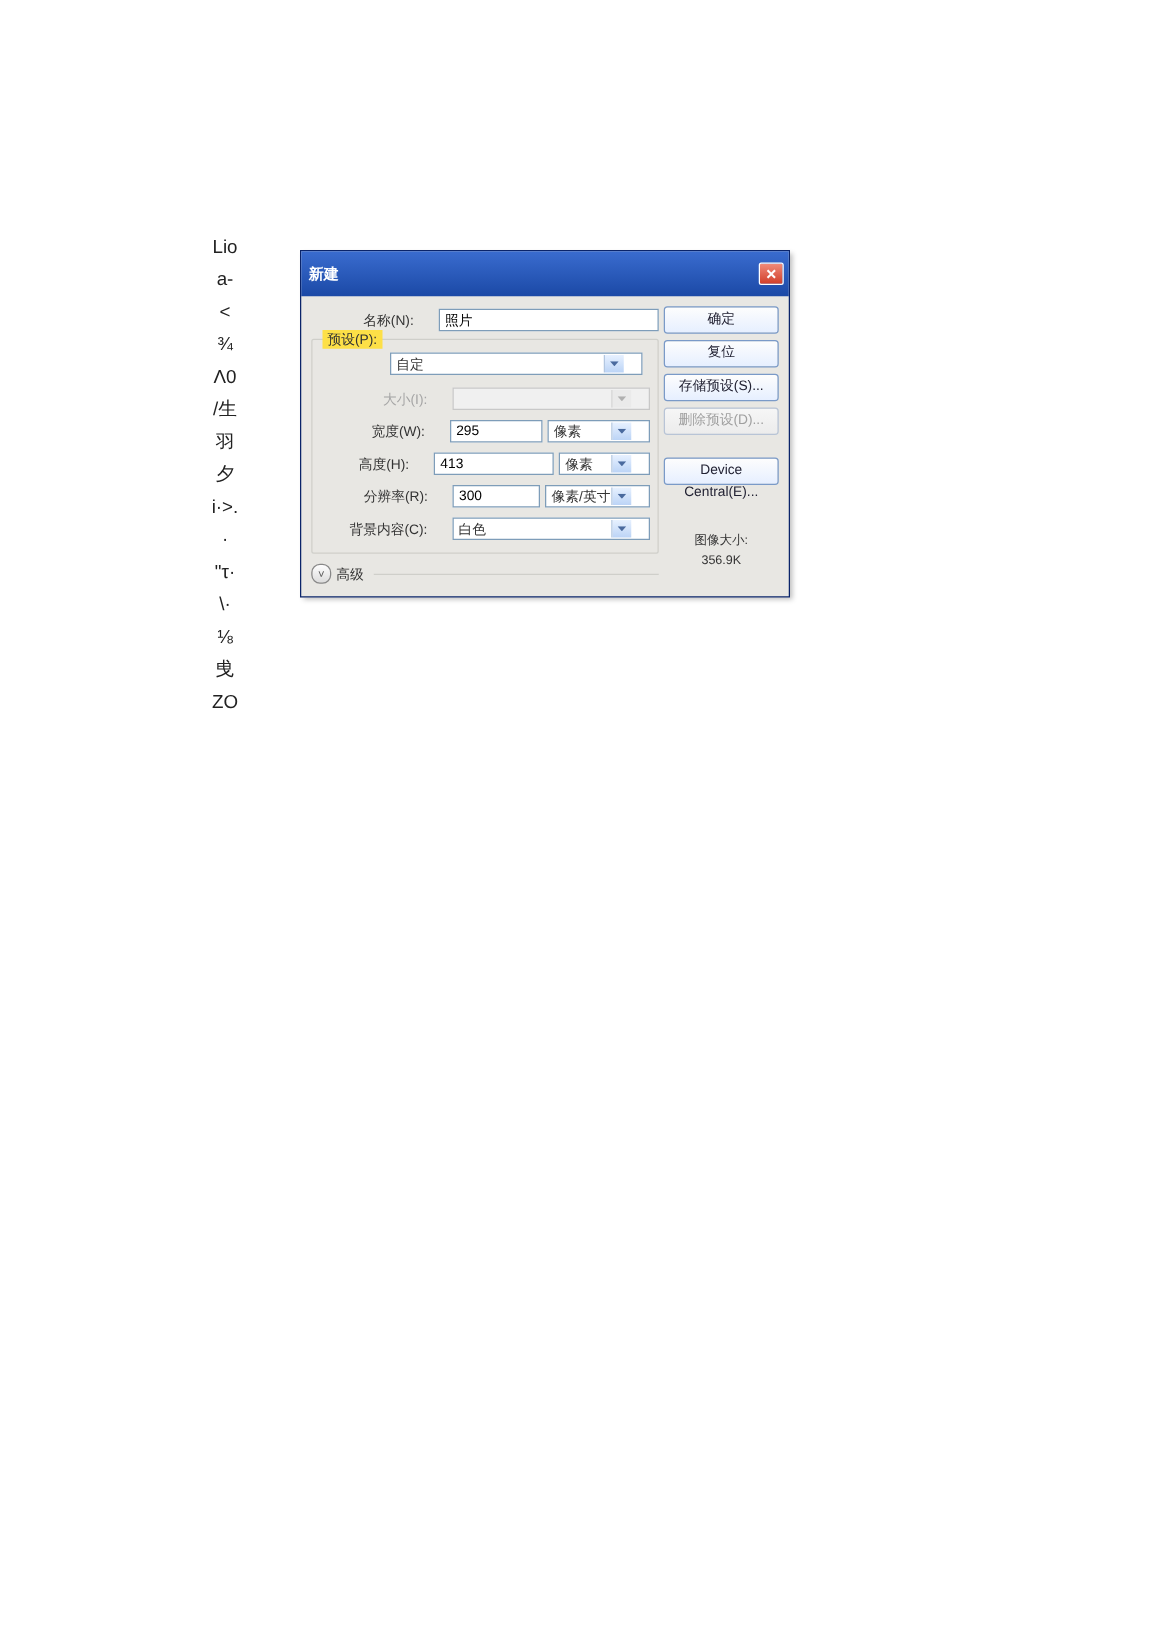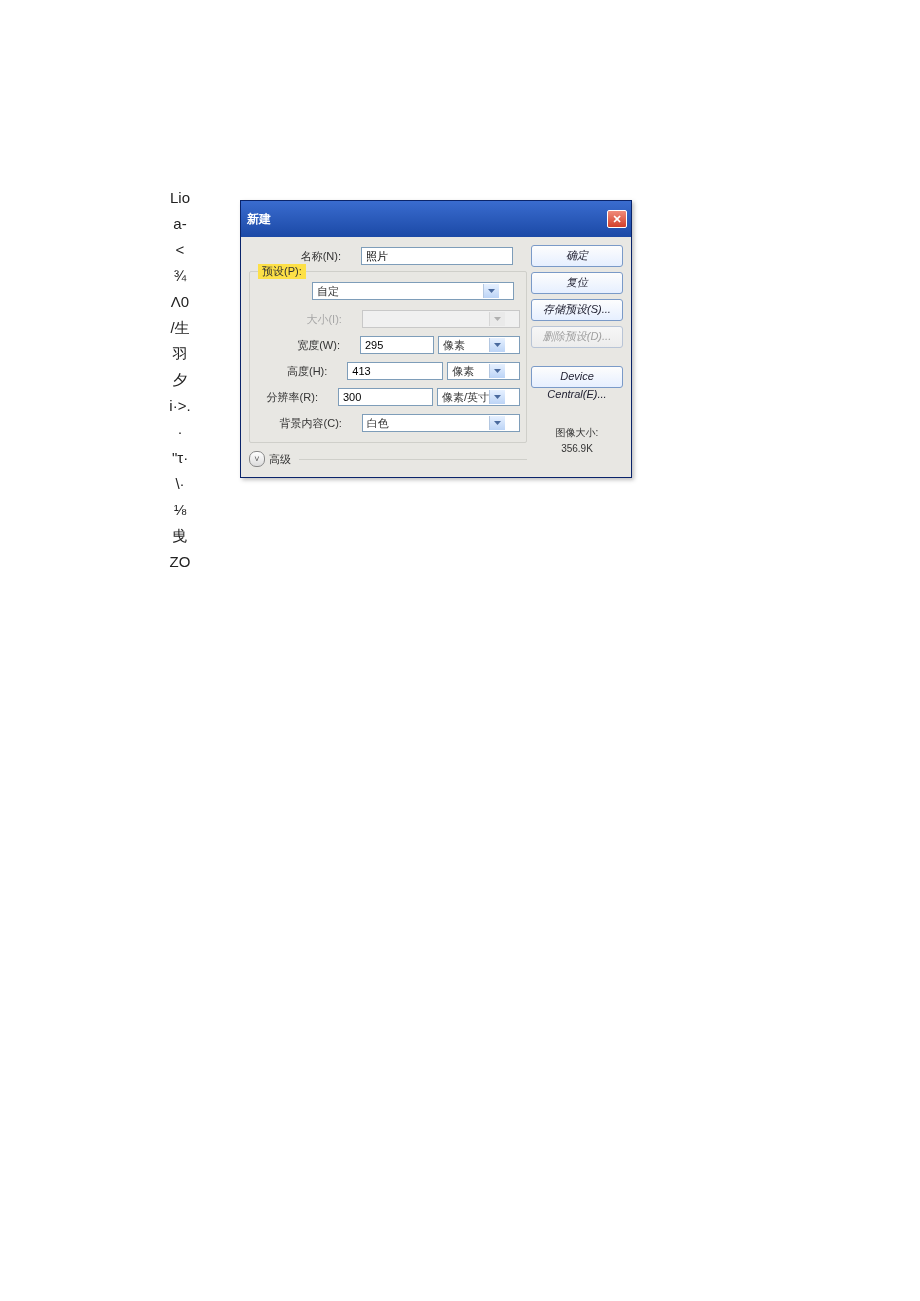--- a/index.html
+++ b/index.html
@@ -73,21 +73,20 @@
   .winbtn{
     height:20px;
     border:1px solid #7a9ac8;
     background:linear-gradient(#fdfdfd,#e6efff);
     border-radius:3px;
     font-size:11px;
     text-align:center;
     line-height:18px;
     cursor:pointer;
     color:#223;
-    font-style:italic;
   }
   .winbtn.disabled{
     color:#a0a0a0;
     border-color:#b8c4d6;
     background:linear-gradient(#f6f6f6,#ececec);
     cursor:default;
   }
   .btn-col .gap{height:8px;}
 
   .size-info{
@@ -236,21 +235,21 @@
 
     <div class="size-info">
       <div>图像大小:</div>
       <div>356.9K</div>
     </div>
 
     <div class="form">
 
       <div class="row">
         <div class="lbl">名称(N):</div>
-        <input class="txt" style="width: 152px; flex: 0 0 auto;" value="照片">
+        <input class="txt" style="width: 176px; flex: 0 0 auto;" value="照片">
       </div>
 
       <div class="fieldset" style="padding-bottom:8px;">
         <div class="legend">
           <span>预设(P):</span>
         </div>
 
         <div class="row" style="margin-bottom:6px;">
           <div class="combo" style="width:202px;margin-left:56px">
             <span class="val">自定</span>
@@ -295,21 +294,21 @@
             <span class="arrow">
                 <svg viewBox="0 0 7 4">
                   <path d="M0 0 L3.5 4 L7 0 Z" fill="#4a6a9e"></path>
                 </svg>
               </span>
           </div>
         </div>
 
         <div class="row">
           <div class="lbl">分辨率(R):</div>
-          <input class="txt" style="width: 95px; flex: 0 0 auto;" value="300">
+          <input class="txt" style="width: 70px; flex: 0 0 auto;" value="300">
           <div class="combo" style="width:88px;margin-left:4px">
             <span class="val">像素/英寸</span>
             <span class="arrow">
                 <svg viewBox="0 0 7 4">
                   <path d="M0 0 L3.5 4 L7 0 Z" fill="#4a6a9e"></path>
                 </svg>
               </span>
           </div>
         </div>
 

